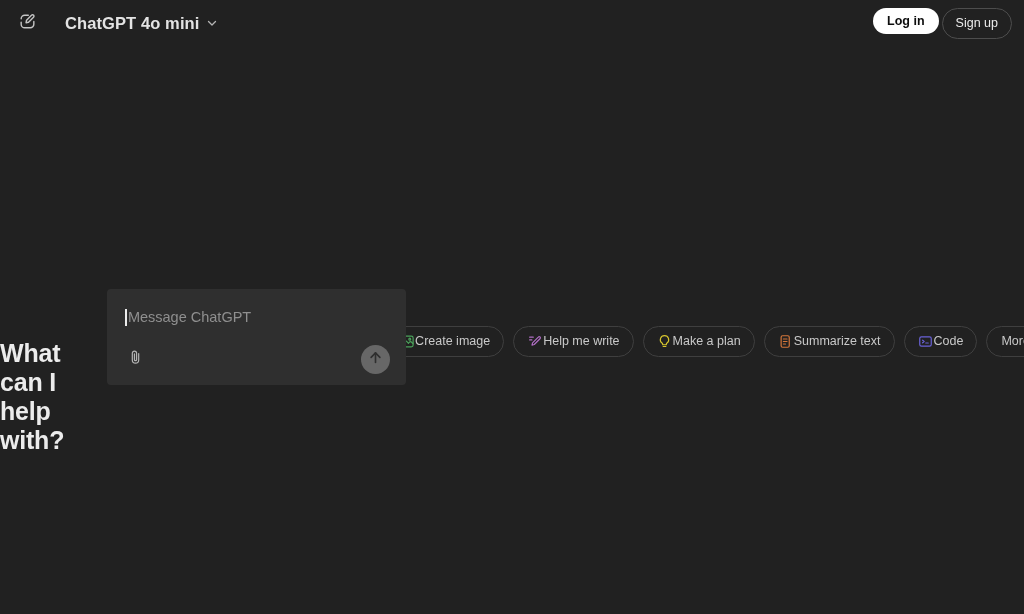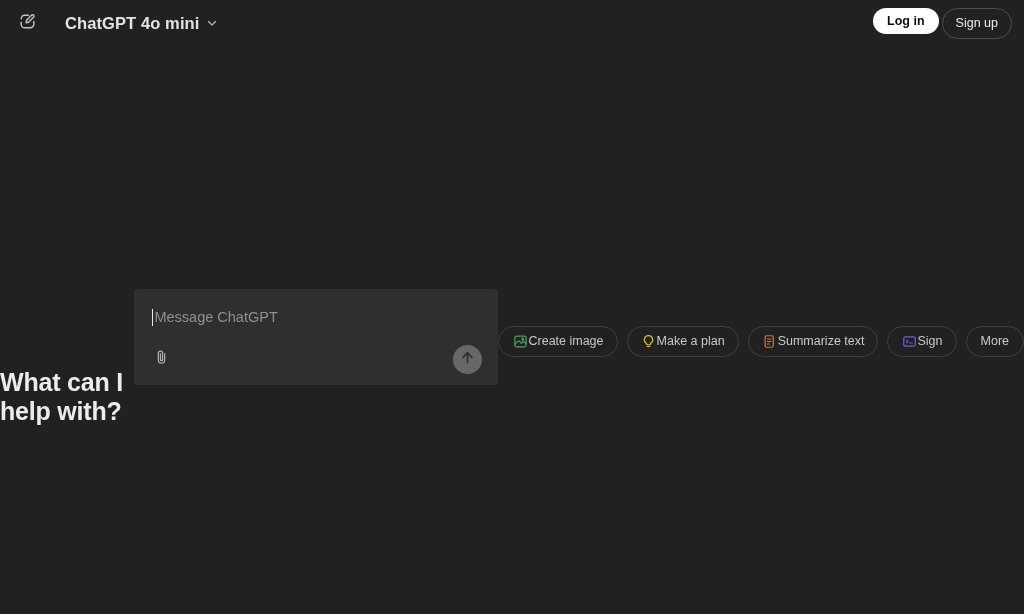--- a/index.html
+++ b/index.html
@@ -299,20 +299,30 @@
         <svg width="15" height="15" viewBox="0 0 24 24" fill="none" stroke="#4ba15b" stroke-width="1.9" stroke-linecap="round" stroke-linejoin="round">
           <rect x="3" y="3.5" width="18" height="17" rx="3"></rect>
           <path d="M3.4 16.2l4.4-4.4a2 2 0 0 1 2.8 0l3 3"></path>
           <path d="M14 14.2l1.4-1.4a2 2 0 0 1 2.8 0l2.4 2.4"></path>
           <circle cx="15.6" cy="8.2" r="1.5"></circle>
         </svg>
       </span>
       <span>Create image</span>
     </button>
 
+    <button class="chip">
+      <span class="chip-icon">
+        <svg width="15" height="15" viewBox="0 0 24 24" fill="none" stroke="#b06ec4" stroke-width="1.9" stroke-linecap="round" stroke-linejoin="round">
+          <path d="M19.2 4.6a2.1 2.1 0 0 1 0 3L10 16.8l-3.6.9.9-3.6 9.2-9.2a2.1 2.1 0 0 1 2.7-.3z"></path>
+          <line x1="2.6" y1="5" x2="8.4" y2="5"></line>
+          <line x1="2.6" y1="9.4" x2="6.2" y2="9.4"></line>
+        </svg>
+      </span>
+      <span>Help me write</span>
+    </button>
 
     <button class="chip">
       <span class="chip-icon">
         <svg width="15" height="15" viewBox="0 0 24 24" fill="none" stroke="#d6c52e" stroke-width="1.9" stroke-linecap="round" stroke-linejoin="round">
           <path d="M12 2.6a6.6 6.6 0 0 0-4 11.9c.7.6 1.1 1.3 1.1 2.1v.6h5.8v-.6c0-.8.4-1.5 1.1-2.1A6.6 6.6 0 0 0 12 2.6z"></path>
           <line x1="9.8" y1="20" x2="14.2" y2="20"></line>
         </svg>
       </span>
       <span>Make a plan</span>
     </button>
@@ -330,20 +340,20 @@
     </button>
 
     <button class="chip">
       <span class="chip-icon">
         <svg width="15" height="15" viewBox="0 0 24 24" fill="none" stroke="#6a62d8" stroke-width="1.9" stroke-linecap="round" stroke-linejoin="round">
           <rect x="2.8" y="4.6" width="18.4" height="14.8" rx="2.6"></rect>
           <polyline points="7.4 10 9.8 12 7.4 14"></polyline>
           <line x1="12.4" y1="14.4" x2="16.4" y2="14.4"></line>
         </svg>
       </span>
-      <span>Sign</span>
+      <span>Code</span>
     </button>
 
     <button class="chip chip-more">
       <span>More</span>
     </button>
   </div>
 </div>
 
 </body></html>

